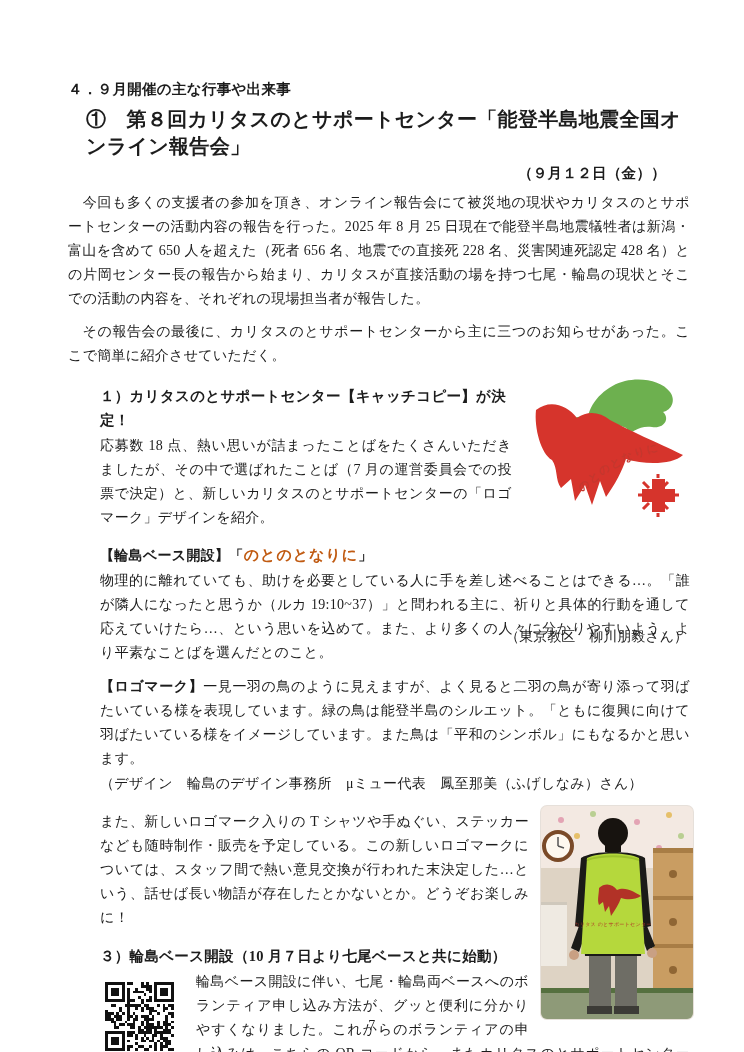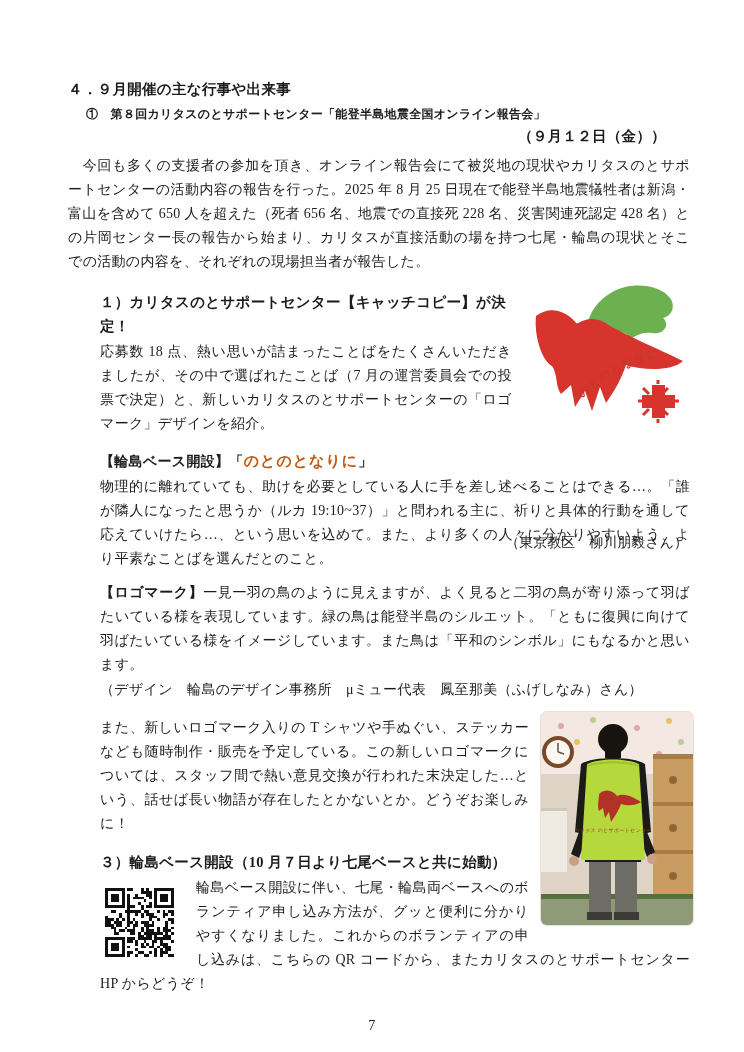--- a/index.html
+++ b/index.html
@@ -11,21 +11,21 @@
     background:#ffffff;
     font-family:"Liberation Serif","DejaVu Serif",serif;
     color:#1c1c1c;
     padding:64px 54px 0 68px;
     overflow:hidden;
     font-size:14px;
     letter-spacing:0.3px;
   }
   .b { font-weight:bold; }
   h2.sec-title { font-size:14.5px; font-weight:bold; margin-bottom:7px; }
-  h3.item-head { font-size:12px; font-weight:bold; margin-left:18px; margin-bottom:4px; }
+  h3.item-head { font-size:20px; font-weight:bold; margin-left:18px; margin-bottom:4px; }
   .date-line { font-size:14.5px; font-weight:bold; text-align:right; padding-right:24px; margin-bottom:8px; }
 
   .para { line-height:24px; text-align:justify; }
   .intro { margin-top:2px; }
 
   figure.sky-fig { float:right; width:236px; margin:0 0 2px 12px; }
   .sky-photo {
     position:relative; width:236px; height:140px; border-radius:9px;
     background:
       radial-gradient(60px 26px at 28% 22%, rgba(255,255,255,.95), rgba(255,255,255,0) 70%),
@@ -65,20 +65,21 @@
 
 <div class="page">
 
   <h2 class="sec-title">４．９月開催の主な行事や出来事</h2>
   <h3 class="item-head">①　第８回カリタスのとサポートセンター「能登半島地震全国オンライン報告会」</h3>
   <div class="date-line">（９月１２日（金））</div>
 
   <div class="intro clearfix">
     <p class="para">　今回も多くの支援者の参加を頂き、オンライン報告会にて被災地の現状やカリタスのとサポートセンターの活動内容の報告を行った。2025 年 8 月 25 日現在で能登半島地震犠牲者は新潟・富山を含めて 650 人を超えた（死者 656 名、地震での直接死 228 名、災害関連死認定 428 名）との片岡センター長の報告から始まり、カリタスが直接活動の場を持つ七尾・輪島の現状とそこでの活動の内容を、それぞれの現場担当者が報告した。</p>
   </div>
+  <p class="para" style="margin-top:9px;">　その報告会の最後に、カリタスのとサポートセンターから主に三つのお知らせがあった。ここで簡単に紹介させていただく。</p>
 
   <div class="sec1 clearfix">
     <figure class="logo-fig">
       <svg width="174" height="158" viewBox="0 0 174 158">
 
         <path d="M24,64 C42,49 56,45 66,47 C69,30 86,15 103,11 C120,7 140,11 148,22 C154,30 150,40 141,42 C148,48 143,59 130,57 C117,55 111,63 99,67 C78,73 45,76 24,64 Z" fill="#6db04f"></path>
         <path d="M26,63 C50,56 86,52 104,60" stroke="#fffdf5" stroke-width="4" fill="none"></path>
 
         <path d="M14,40 C28,29 45,35 55,48 C66,40 78,42 88,50 C110,62 145,77 161,85 C150,95 123,95 104,89 C100,101 94,113 84,127 L78,111 L70,135 L63,115 L53,131 L49,109 L39,118 C33,110 36,98 30,90 C19,84 12,58 14,40 Z" fill="#d6342c"></path>
 

